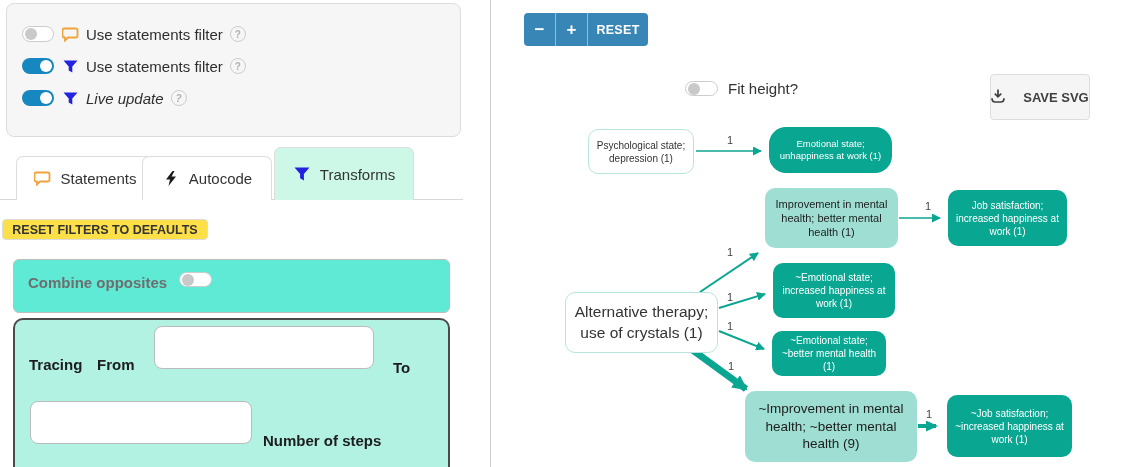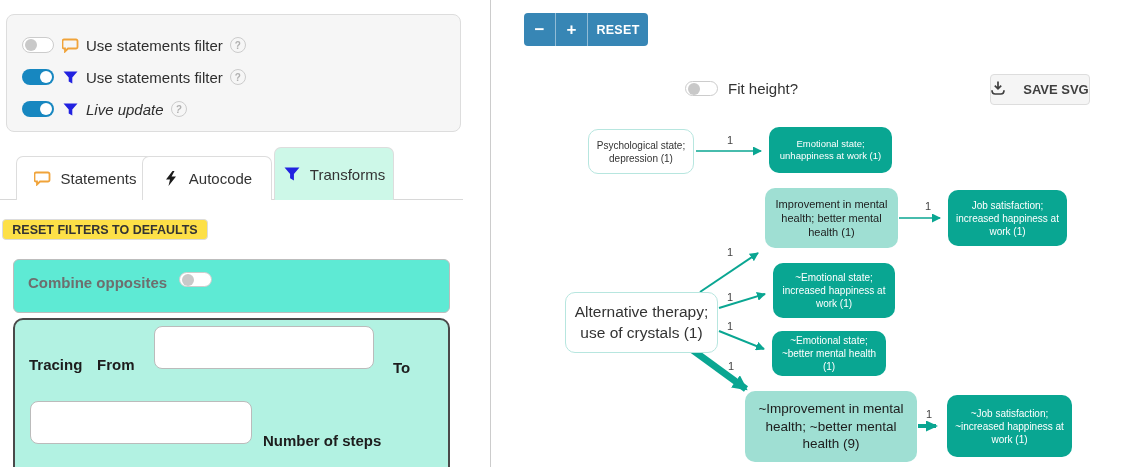--- a/index.html
+++ b/index.html
@@ -1,21 +1,21 @@
 <!DOCTYPE html>
 <html><head>
 <meta charset="utf-8">
 <style>
   * { box-sizing: border-box; margin: 0; padding: 0; }
   html,body { width:1138px; height:467px; overflow:hidden; background:#fff;
               font-family:"Liberation Sans", sans-serif; color:#333; }
   .abs { position:absolute; }
 
   
-  .filters-box { left:6px; top:14px; width:455px; height:118px; background:#f6f6f6;
+  .filters-box { left:6px; top:3px; width:455px; height:134px; background:#f6f6f6;
                  border:1px solid #ddd; border-radius:8px; }
   .toggle-row { position:absolute; left:15px; display:flex; align-items:center; gap:7px; height:22px; }
   .toggle-row.r0 { top:19px; } .toggle-row.r1 { top:51px; } .toggle-row.r2 { top:83px;font-style:italic; }
   .row-label { font-size:15px; color:#2e2e2e; }
 
   .toggle { width:32px; height:16px; border-radius:9px; position:relative; cursor:pointer; flex:0 0 auto; }
   .toggle.on { background:#1787c0; }
   .toggle.off { background:#fff; border:1px solid #ccc; }
   .toggle .knob { position:absolute; top:2px; width:12px; height:12px; border-radius:50%; }
   .toggle.on .knob { right:2px; background:#fff; }
@@ -28,21 +28,21 @@
   .icon18 { width:18px; height:16px; display:inline-flex; align-items:center; justify-content:center; }
 
   
   .tabs { left:0; top:147px; width:463px; height:53px; border-bottom:1px solid #d8d8d8; }
   .tab { position:absolute; display:flex; align-items:center; justify-content:center; gap:9px;
          background:#fff; border:1px solid #ddd; border-bottom:none; border-radius:7px 7px 0 0;
          font-size:15px; color:#333; cursor:pointer; }
   .tab.inactive { top:9px; height:44px; }
   .tab.t0 { left:16px; width:138px; }
   .tab.t1 { left:142px; width:130px; }
-  .tab.active { left:274px; top:0; width:120px; height:53px; background:#cdf8e8; z-index:2; }
+  .tab.active { left:274px; top:0; width:140px; height:53px; background:#cdf8e8; z-index:2; }
 
   .reset-filters { left:2px; top:219px; width:206px; height:21px; background:#fde047;
                    border:1px solid #dcdcdc; border-radius:4px; font-weight:bold; font-size:12.5px;
                    color:#333; display:flex; align-items:center; justify-content:center; cursor:pointer;
                    font-family:"Liberation Sans", sans-serif; }
 
   .combine-panel { left:13px; top:259px; width:437px; height:54px; background:#5eead4;
                    border:1px solid #bdbdbd; border-radius:6px; }
   .combine-label { position:absolute; left:14px; top:14px; font-weight:bold; font-size:15px; color:#6e6e6e; }
   .combine-toggle { position:absolute; left:165px; top:12px; }
@@ -62,34 +62,34 @@
                 border-radius:4px; overflow:hidden; }
   .zoom-btn { color:#fff; font-weight:bold; display:flex; align-items:center; justify-content:center;
               border:none; background:transparent; cursor:pointer; border-right:1px solid rgba(255,255,255,.45);
               font-family:"Liberation Sans", sans-serif; }
   .zoom-btn.minus, .zoom-btn.plus { width:32px; font-size:17px; }
   .zoom-btn.reset { width:60px; font-size:12.5px; border-right:none; letter-spacing:.3px; }
 
   .fit-row { left:685px; top:80px; display:flex; align-items:center; gap:10px; }
   .fit-label { font-size:15px; color:#333; }
 
-  .save-svg { left:990px; top:74px; width:100px; height:31px; background:#f5f5f5; border:1px solid #ddd;
+  .save-svg { left:990px; top:74px; width:100px; height:46px; background:#f5f5f5; border:1px solid #ddd;
               border-radius:4px; display:flex; align-items:center; justify-content:center; gap:18px;
               font-weight:bold; font-size:13px; color:#3f3f3f; cursor:pointer;
               font-family:"Liberation Sans", sans-serif; }
 
   
   .node { position:absolute; display:flex; align-items:center; justify-content:center; text-align:center;
           border-radius:10px; padding:2px 7px; line-height:1.3; cursor:pointer; }
   .node.white { background:#fff; border:1.5px solid #b7e6df; color:#333; }
   .node.dark  { background:#09a692; color:#fff; }
   .node.light { background:#9fdfd3; color:#1d1d1d; }
 
   .n1 { left:588px; top:129px; width:106px; height:45px; font-size:10px; }
-  .n2 { left:769px; top:127px; width:123px; height:46px; font-size:9.5px; }
+  .n2 { left:769px; top:127px; width:123px; height:46px; font-size:9.5px;border-radius:17px; }
   .n3 { left:765px; top:188px; width:133px; height:60px; font-size:11px; }
   .n4 { left:948px; top:190px; width:119px; height:56px; font-size:10px; }
   .n5 { left:565px; top:292px; width:153px; height:61px; font-size:15.5px; }
   .n6 { left:773px; top:263px; width:122px; height:55px; font-size:10px; }
   .n7 { left:772px; top:331px; width:114px; height:45px; font-size:10px; }
   .n8 { left:745px; top:391px; width:172px; height:71px; font-size:13.5px; }
   .n9 { left:947px; top:395px; width:125px; height:62px; font-size:10px; }
 
   svg.edges { position:absolute; left:0; top:0; width:1138px; height:467px; pointer-events:none; }
   svg.edges text { font-family:"Liberation Sans", sans-serif; font-size:11px; fill:#444; text-anchor:middle; }

